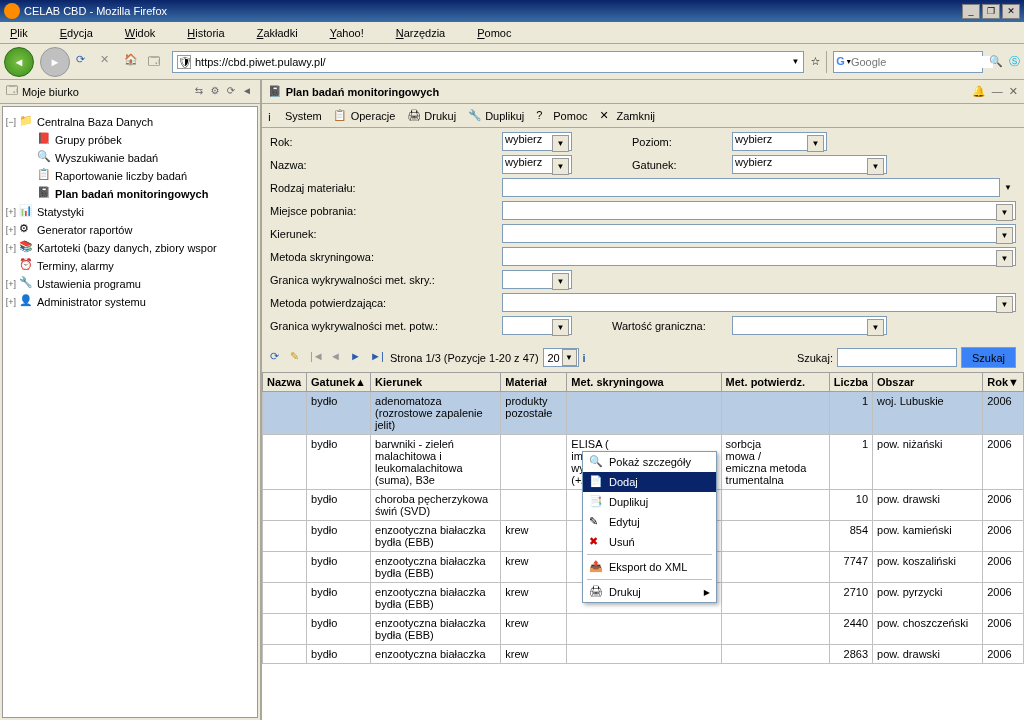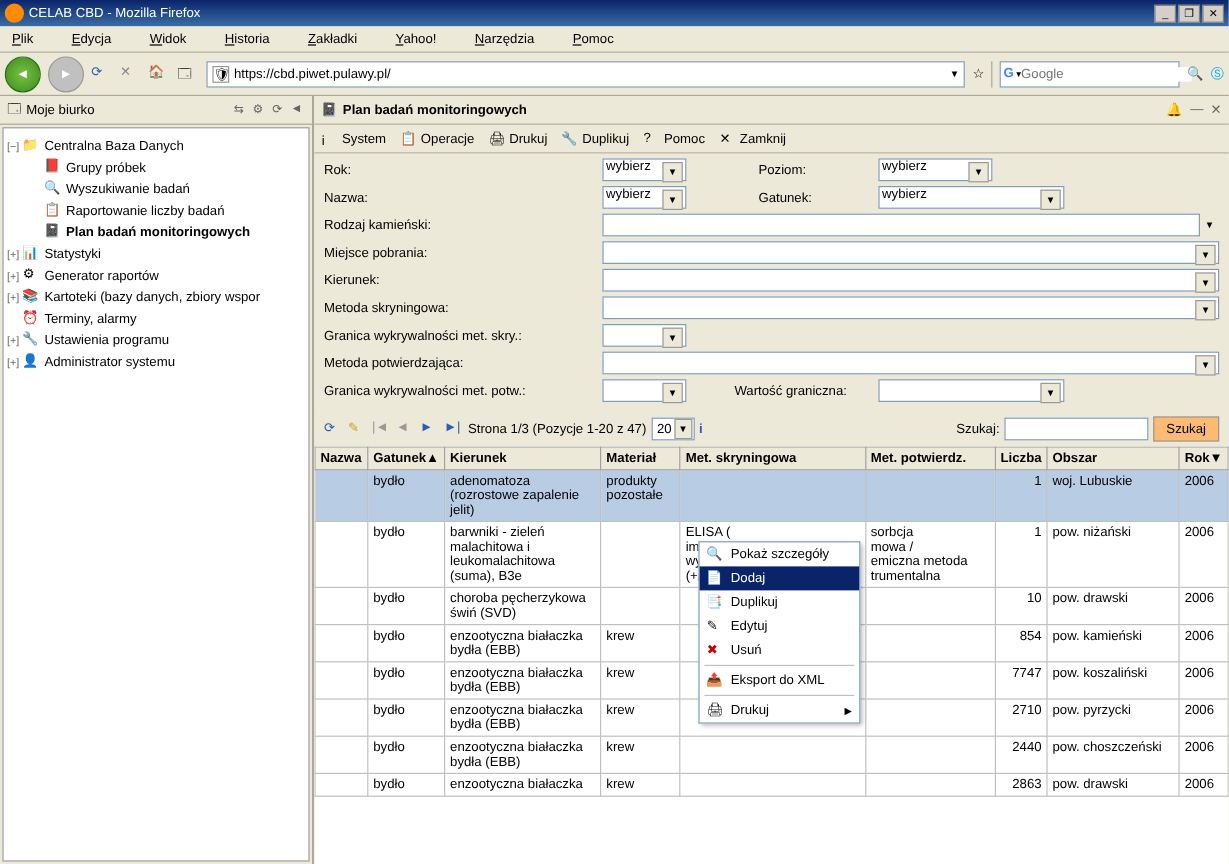--- a/index.html
+++ b/index.html
@@ -48,21 +48,21 @@
 .form-row .label2 { width:100px; margin-left:60px; }
 .form-row .sel.med { width:95px; }
 .form-row .wide { flex:1; }
 .form-row .input { height:19px; background:#fff; border:1px solid #7f9db9; flex:1; }
 .pagbar { display:flex; align-items:center; padding:4px 8px; gap:4px; background:#ece9d8; }
 .pagbar .picon { width:16px; height:16px; }
 .pagbar .pgsel { width:36px; height:19px; background:#fff; border:1px solid #7f9db9; display:flex; align-items:center; justify-content:center; position:relative; }
 .pagbar .pgsel::after { content:"▼"; position:absolute; right:1px; font-size:8px; background:#ece9d8; width:13px; height:15px; text-align:center; line-height:15px; border:1px solid #999; }
 .pagbar .szukaj-label { margin-left:auto; }
 .pagbar input { width:120px; height:19px; border:1px solid #7f9db9; padding:0 2px; }
-.pagbar button { height:21px; padding:0 10px; background:#fdba74; border:1px solid #999; }
+.pagbar button { height:21px; padding:0 10px; background:#3b82f6; border:1px solid #999; }
 .grid { flex:1; overflow:auto; background:#fff; }
 .grid table { width:100%; border-collapse:collapse; }
 .grid th { background:#ece9d8; border:1px solid #a0a0a0; padding:3px 4px; text-align:left; font-weight:bold; }
 .grid td { border:1px solid #c0c0c0; padding:3px 4px; vertical-align:top; }
 .grid tr.selected td { background:#b8cce4; }
 .grid td.right { text-align:right; }
 .ctxmenu { position:absolute; background:#fff; border:1px solid #7f9db9; box-shadow:2px 2px 4px rgba(0,0,0,0.3); width:135px; }
 .ctxmenu .ctxitem { display:flex; align-items:center; padding:3px 6px; gap:6px; }
 .ctxmenu .ctxitem.selected { background:#0a246a; color:#fff; }
 .ctxmenu .sep { height:1px; background:#c0c0c0; margin:2px 4px; }
@@ -236,21 +236,21 @@
         <label class="label2">Poziom:</label>
         <div class="sel med"><span style="padding:2px;">wybierz</span></div>
       </div>
       <div class="form-row">
         <label>Nazwa:</label>
         <div class="sel small"><span style="padding:2px;">wybierz</span></div>
         <label class="label2">Gatunek:</label>
         <div class="sel" style="width:155px;"><span style="padding:2px;">wybierz</span></div>
       </div>
       <div class="form-row">
-        <label>Rodzaj kamieński:</label>
+        <label>Rodzaj materiału:</label>
         <div class="input" style="flex:1;"></div>
         <span style="width:16px;text-align:center;font-size:8px;">▼</span>
       </div>
       <div class="form-row">
         <label>Miejsce pobrania:</label>
         <div class="sel wide"></div>
       </div>
       <div class="form-row">
         <label>Kierunek:</label>
         <div class="sel wide"></div>

